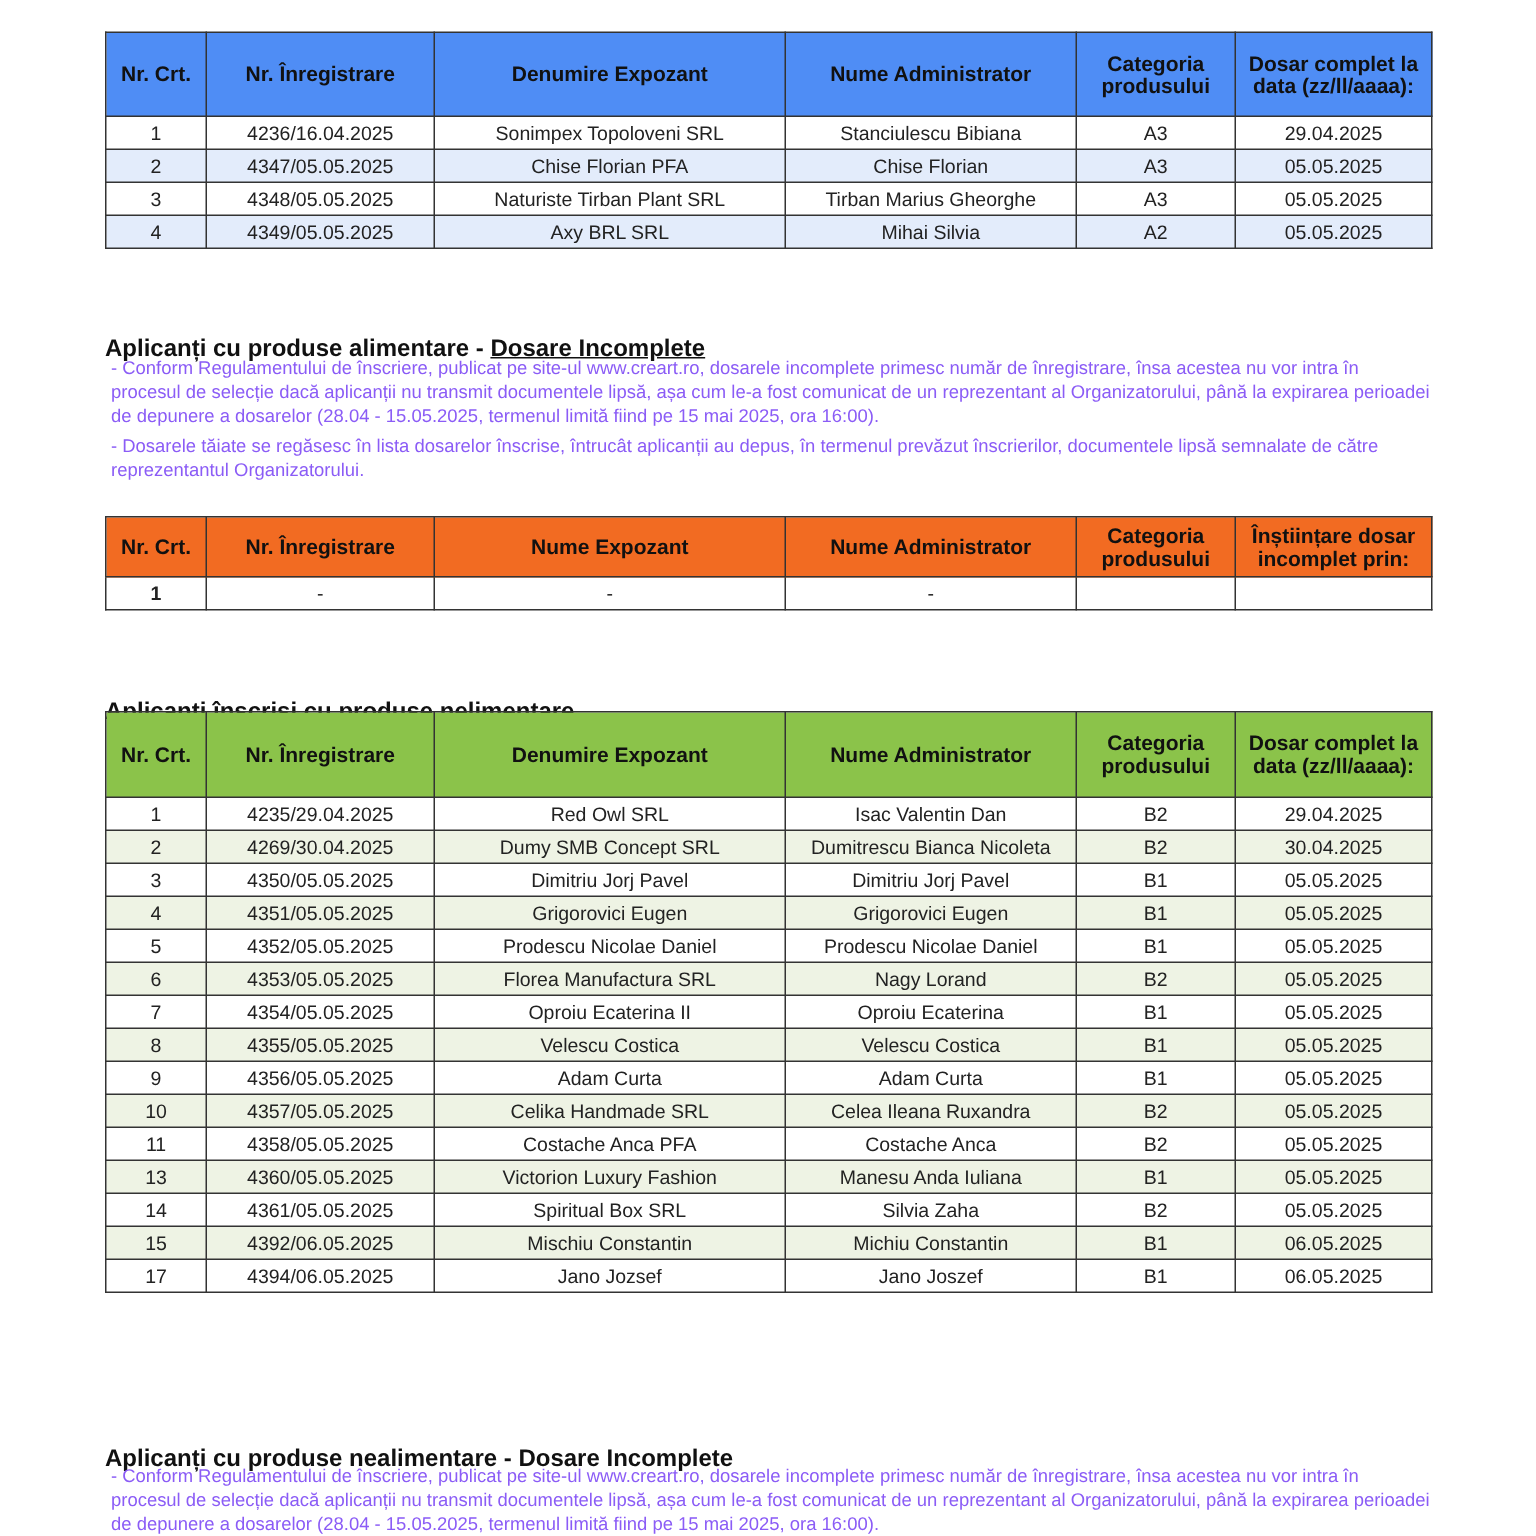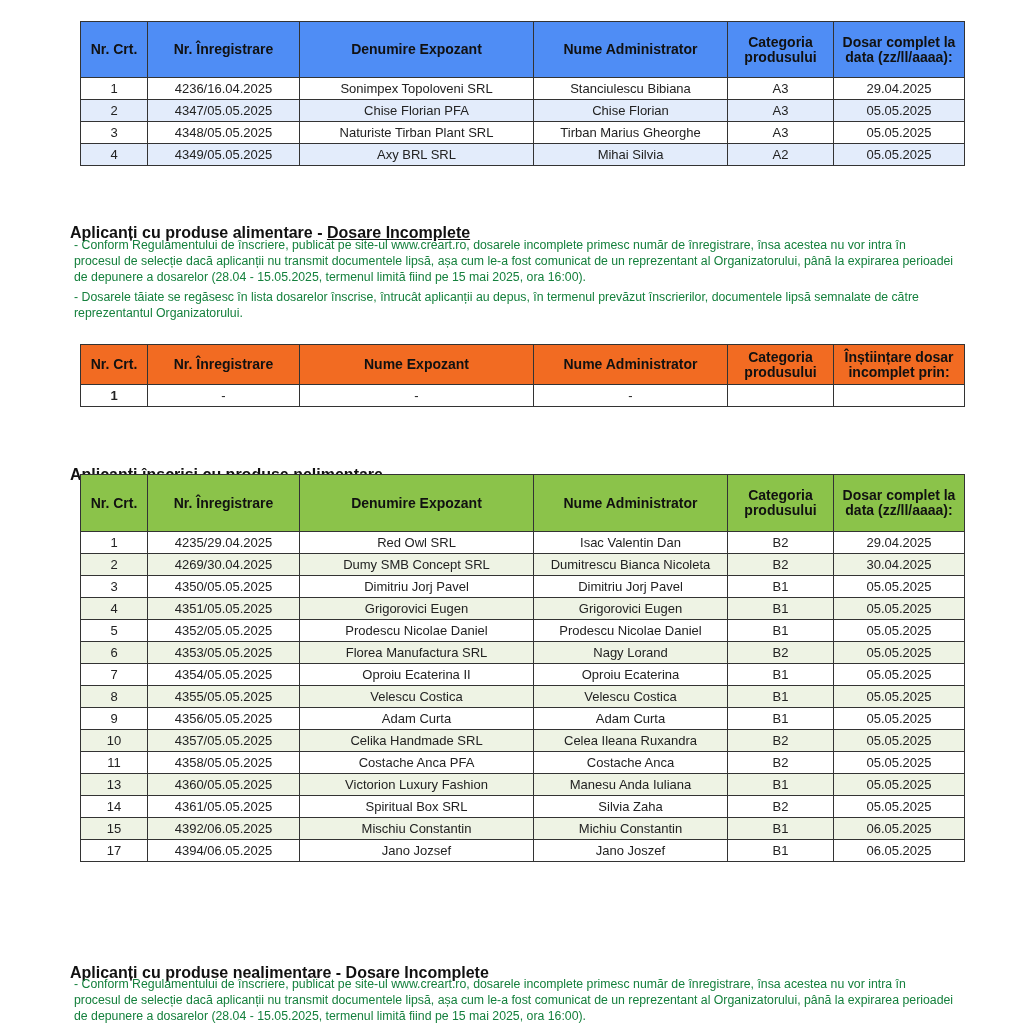--- a/index.html
+++ b/index.html
@@ -1,35 +1,35 @@
 <!DOCTYPE html>
 <html><head>
 <meta charset="utf-8">
 <style>
   html, body { margin: 0; padding: 0; background: #ffffff; }
   body { width: 1024px; height: 1024px; overflow: hidden; position: relative; font-family: "Liberation Sans", sans-serif; color: #111; }
-  table { border-collapse: collapse; position: absolute; left: 80px; table-layout: fixed; width: 884px; border-radius: 24px; }
+  table { border-collapse: collapse; position: absolute; left: 70px; table-layout: fixed; width: 884px; border-radius: 24px; }
   th, td { border: 1px solid #333; text-align: center; vertical-align: middle; padding: 0 2px; }
   th { font-weight: bold; font-size: 14px; line-height: 15px; color: #111; }
   td { font-size: 13px; height: 21px; line-height: 16px; color: #222; }
   col.c1 { width: 67px; } col.c2 { width: 152px; } col.c3 { width: 234px; }
   col.c4 { width: 194px; } col.c5 { width: 106px; } col.c6 { width: 131px; }
   .t-blue { top: 21px; }
   .t-blue thead th { background: #4f8df5; height: 55px; }
   .t-blue tbody tr:nth-child(even) td { background: #e3ecfb; }
   .t-orange { top: 344px; }
   .t-orange thead th { background: #f26b22; height: 39px; font-family: "Liberation Sans", sans-serif; }
   .t-orange tbody td { font-weight: normal; }
   .t-orange tbody td.bold { font-weight: bold; }
   .t-green { top: 474px; }
   .t-green thead th { background: #8bc34a; height: 56px; }
   .t-green tbody tr:nth-child(even) td { background: #eef3e4; }
   .heading { position: absolute; left: 70px; width: 884px; text-align: left; font-weight: bold; font-size: 16px; color: #111; margin-top: 35px; }
   .heading u { text-decoration: underline; }
-  .para { position: absolute; left: 74px; width: 880px; font-size: 12.3px; line-height: 16px; color: #15803d; }
+  .para { position: absolute; left: 74px; width: 880px; font-size: 12.3px; line-height: 16px; color: #8b5cf6; }
   .para p { margin: 0 0 4px 0; }
 </style>
 </head>
 <body>
 
 <table class="t-blue">
   <colgroup>
       <col class="c1">
       <col class="c2">
       <col class="c3">

